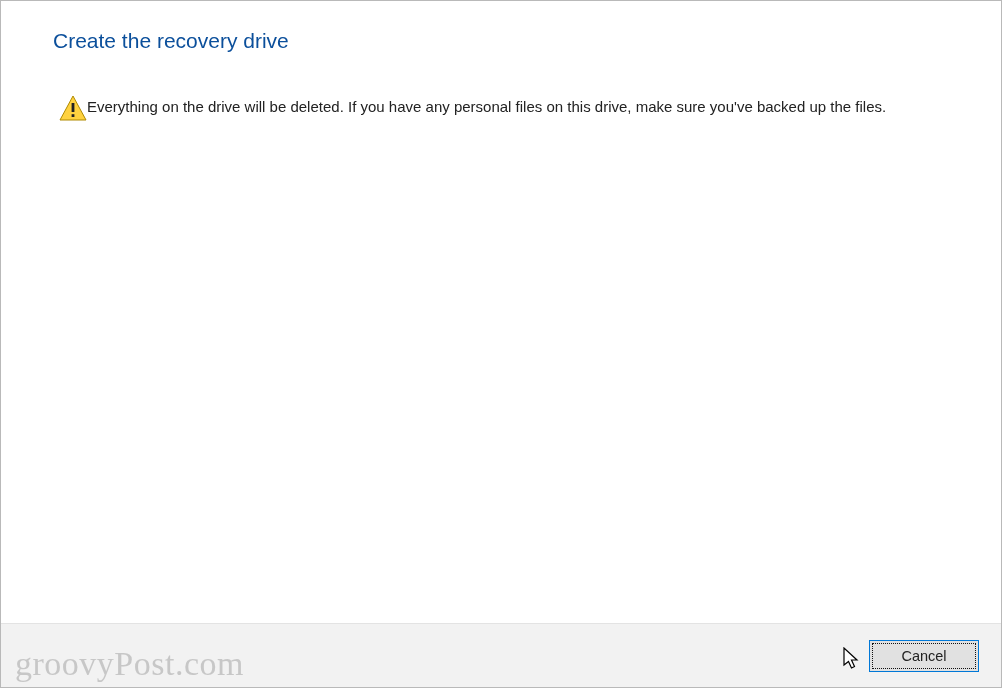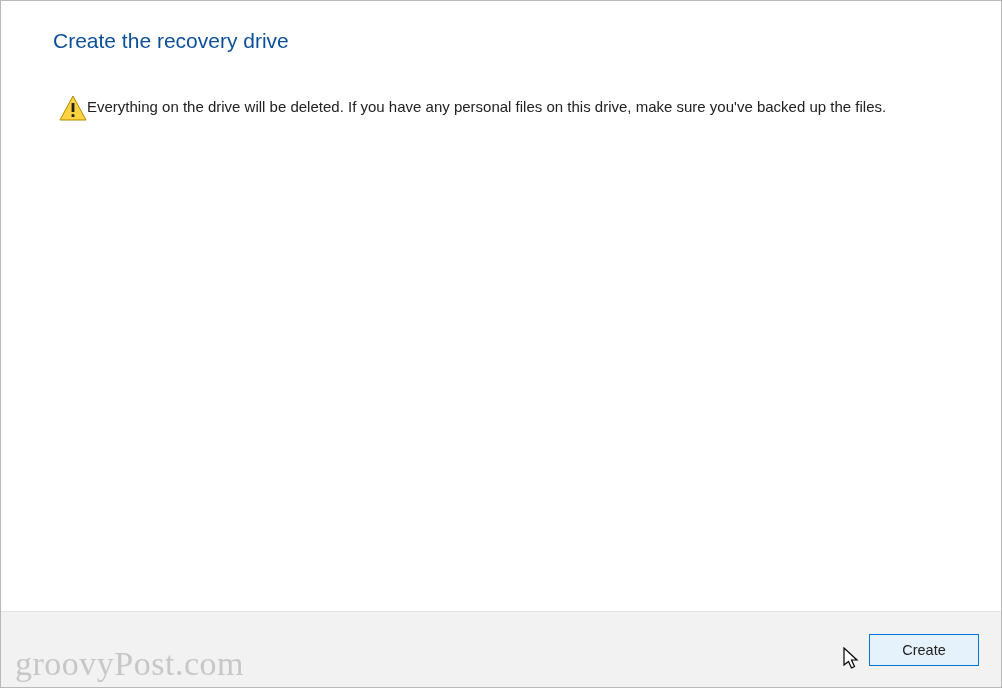--- a/index.html
+++ b/index.html
@@ -38,21 +38,21 @@
       width: 28px;
       height: 26px;
       margin-top: 2px;
     }
     .warning-text {
       color: #222;
       font-size: 15px;
       line-height: 1.45;
     }
     .footer {
-      height: 76px;
+      height: 64px;
       border-top: 1px solid #e3e3e3;
       background: #f2f2f2;
       display: flex;
       align-items: center;
       justify-content: flex-end;
       padding: 0 22px 0 14px;
       gap: 16px;
       position: relative;
     }
     .watermark {
@@ -110,21 +110,21 @@
           <rect x="12.6" y="8" width="2.8" height="9" fill="#222"></rect>
           <rect x="12.6" y="19.2" width="2.8" height="2.8" fill="#222"></rect>
         </svg>
       </span>
       <p class="warning-text">Everything on the drive will be deleted. If you have any personal files on this drive, make sure you've backed up the files.</p>
     </div>
   </div>
 
   <div class="footer">
     <div class="watermark">groovyPost.com</div>
-    <button class="btn focused-primary">Create</button>
+    <button class="btn focused-default">Cancel</button>
   </div>
 </div>
 
 <span class="cursor" style="left:843px; top:647px;">
   <svg viewBox="0 0 18 24" width="18" height="24">
     <polygon points="1,1 1,18 5.5,14.5 8.5,21 11.5,19.5 8.5,13 14,13" fill="#ffffff" stroke="#000000" stroke-width="1.2"></polygon>
   </svg>
 </span>
 
 </body></html>

